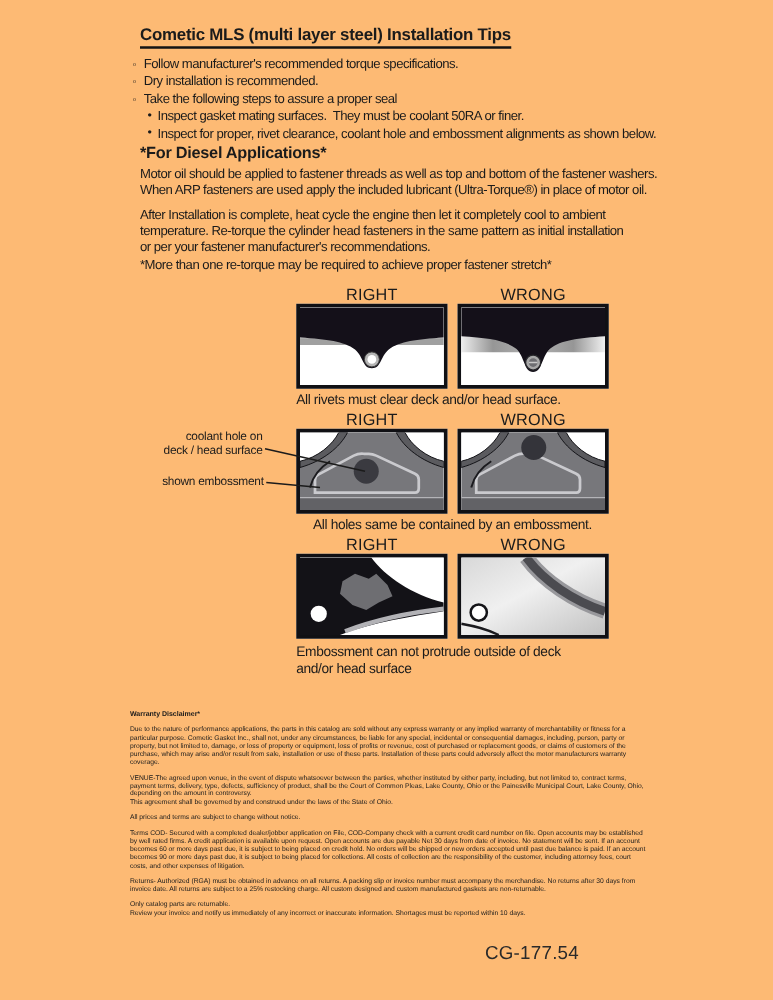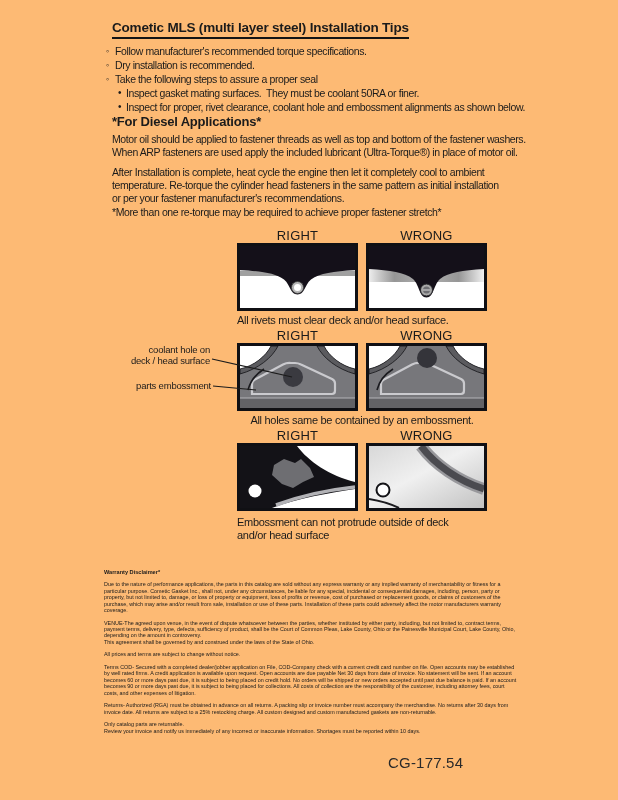--- a/index.html
+++ b/index.html
@@ -134,21 +134,21 @@
       <path d="M84,0 C89,10 101,20 115,23 L115,28 C97,23 83,12 77,0 Z" fill="#5b5b5f" stroke="#141418" stroke-width="0.8"></path>
       <rect x="0" y="52" width="115" height="10" fill="#626266"></rect>
       <path d="M0,52 H115" stroke="#b4b4b8" stroke-width="1"></path>
       <path d="M12,48 L12,38 Q12,35 15,33.5 L43,18.5 Q47,16.5 51,17 L55,17 Q58,17 61,18.5 L92,33 Q95,34.5 95,37.5 L95,44.5 Q95,48 92,48 Z" fill="none" stroke="#cacace" stroke-width="2.2"></path>
       <path d="M8,44 C10,36 16,28 24,23" fill="none" stroke="#1b1b1f" stroke-width="1.6"></path>
       <circle cx="58" cy="12" r="10" fill="#34343a"></circle>
     </svg>
   </div>
   <div class="ann ann1">coolant hole on
 deck / head surface</div>
-  <div class="ann ann2">parts embossment</div>
+  <div class="ann ann2">shown embossment</div>
   <svg class="leaders" width="100" height="48" viewBox="0 0 100 48">
     <line x1="7" y1="9" x2="87" y2="27" stroke="#1b1b1b" stroke-width="1.2"></line>
     <line x1="8" y1="36" x2="51" y2="40" stroke="#1b1b1b" stroke-width="1.2"></line>
   </svg>
   <div class="caption c2">All holes same be contained by an embossment.</div>
 
   <div class="dlabel l3r">RIGHT</div>
   <div class="dlabel l3w">WRONG</div>
   <div class="panel p3r">
     <svg width="115" height="62" viewBox="0 0 115 62">

